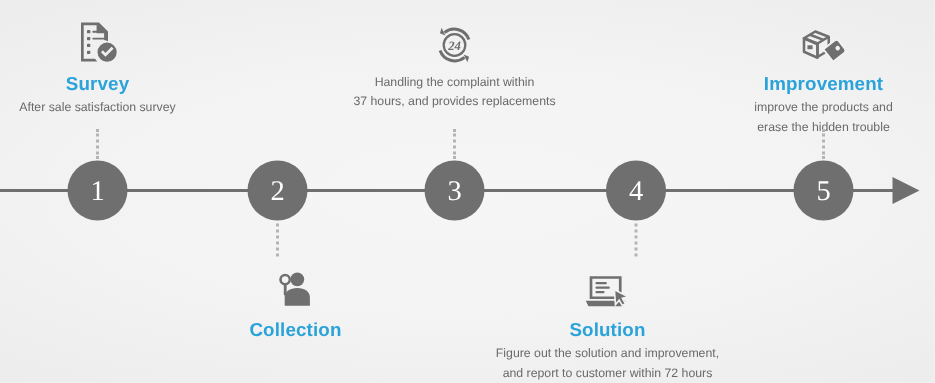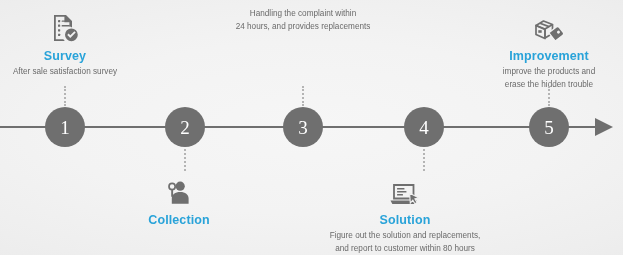--- a/index.html
+++ b/index.html
@@ -123,38 +123,52 @@
   </div>
   <div class="connector" style="left:64px; top:86px; height:20px;"></div>
   <div class="step-node" style="left:45px;">
     <span>1</span>
   </div>
 
   <div class="step-node" style="left:165px;">
     <span>2</span>
   </div>
   <div class="connector" style="left:184px; top:149px; height:22px;"></div>
-  <div class="node-block" style="left:79px; top:172px;">
+  <div class="node-block" style="left:97px; top:172px;">
     <div class="node-icon">
       <svg width="30" height="30" viewBox="0 0 30 30">
         <g fill="#6f6f6f">
           <circle cx="16.2" cy="6.2" r="4.6"></circle>
           <path d="M16.2 12c-5.1 0-8.4 2.6-8.4 6.2v5.6h16.8v-5.6c0-3.6-3.3-6.2-8.4-6.2z"></path>
           <circle cx="8.1" cy="6.4" r="3.1" fill="none" stroke="#6f6f6f" stroke-width="1.7"></circle>
           <rect x="7.2" y="9.6" width="1.9" height="7.4" rx="0.8"></rect>
         </g>
       </svg>
     </div>
     <div class="node-title">Collection</div>
   </div>
 
   <div class="node-block" style="left:203px; top:8px;">
+    <div class="node-icon">
+      <svg width="32" height="32" viewBox="0 0 32 32">
+        <g fill="none" stroke="#6f6f6f" stroke-width="2">
+          <path d="M6.4 19.6a10.4 10.4 0 0 0 16.3 4.7"></path>
+          <path d="M25.6 12.4a10.4 10.4 0 0 0 -16.3 -4.7"></path>
+        </g>
+        <g fill="#6f6f6f">
+          <path d="M22.1 22.4l3.6 1.4-1.1 3.7z"></path>
+          <path d="M9.9 9.6l-3.6-1.4 1.1-3.7z"></path>
+        </g>
+        <circle cx="16" cy="16" r="7.2" fill="none" stroke="#6f6f6f" stroke-width="1.5"></circle>
+        <text x="16" y="19.3" text-anchor="middle" font-family="Liberation Serif, serif" font-style="italic" font-weight="bold" font-size="8.5" fill="#6f6f6f">24</text>
+      </svg>
+    </div>
     <div class="node-desc">
       <div>Handling the complaint within</div>
-      <div>24 hours, and provides replacements</div>
+      <div>37 hours, and provides replacements</div>
     </div>
   </div>
   <div class="connector" style="left:302px; top:86px; height:20px;"></div>
   <div class="step-node" style="left:283px;">
     <span>3</span>
   </div>
 
   <div class="step-node" style="left:404px;">
     <span>4</span>
   </div>
@@ -167,22 +181,22 @@
           <rect x="9" y="8" width="7.5" height="1.5" rx="0.5"></rect>
           <rect x="9" y="11" width="9.5" height="1.5" rx="0.5"></rect>
           <rect x="9" y="14" width="6" height="1.5" rx="0.5"></rect>
           <path d="M2.5 20.5h26.5l-1.8 3.6H4.3z"></path>
           <path d="M21.6 13.2l9.2 4.6-3.9 1.1 2.1 3.6-2.1 1.2-2.1-3.6-2.5 3z" fill="#6f6f6f" stroke="#f2f2f2" stroke-width="1.1"></path>
         </g>
       </svg>
     </div>
     <div class="node-title">Solution</div>
     <div class="node-desc">
-      <div>Figure out the solution and replacements,</div>
-      <div>and report to customer within 80 hours</div>
+      <div>Figure out the solution and improvement,</div>
+      <div>and report to customer within 72 hours</div>
     </div>
   </div>
 
   <div class="node-block" style="left:449px; top:8px;">
     <div class="node-icon">
       <svg width="36" height="32" viewBox="0 0 36 32">
         <g fill="none" stroke="#6f6f6f" stroke-width="1.7" stroke-linejoin="round">
           <path d="M5 11.5l7.5-4.5 9 3.5-7.5 4.5z"></path>
           <path d="M5 11.5v9l9 4v-9z"></path>
           <path d="M14 15v9l7.5-4.5v-9"></path>

